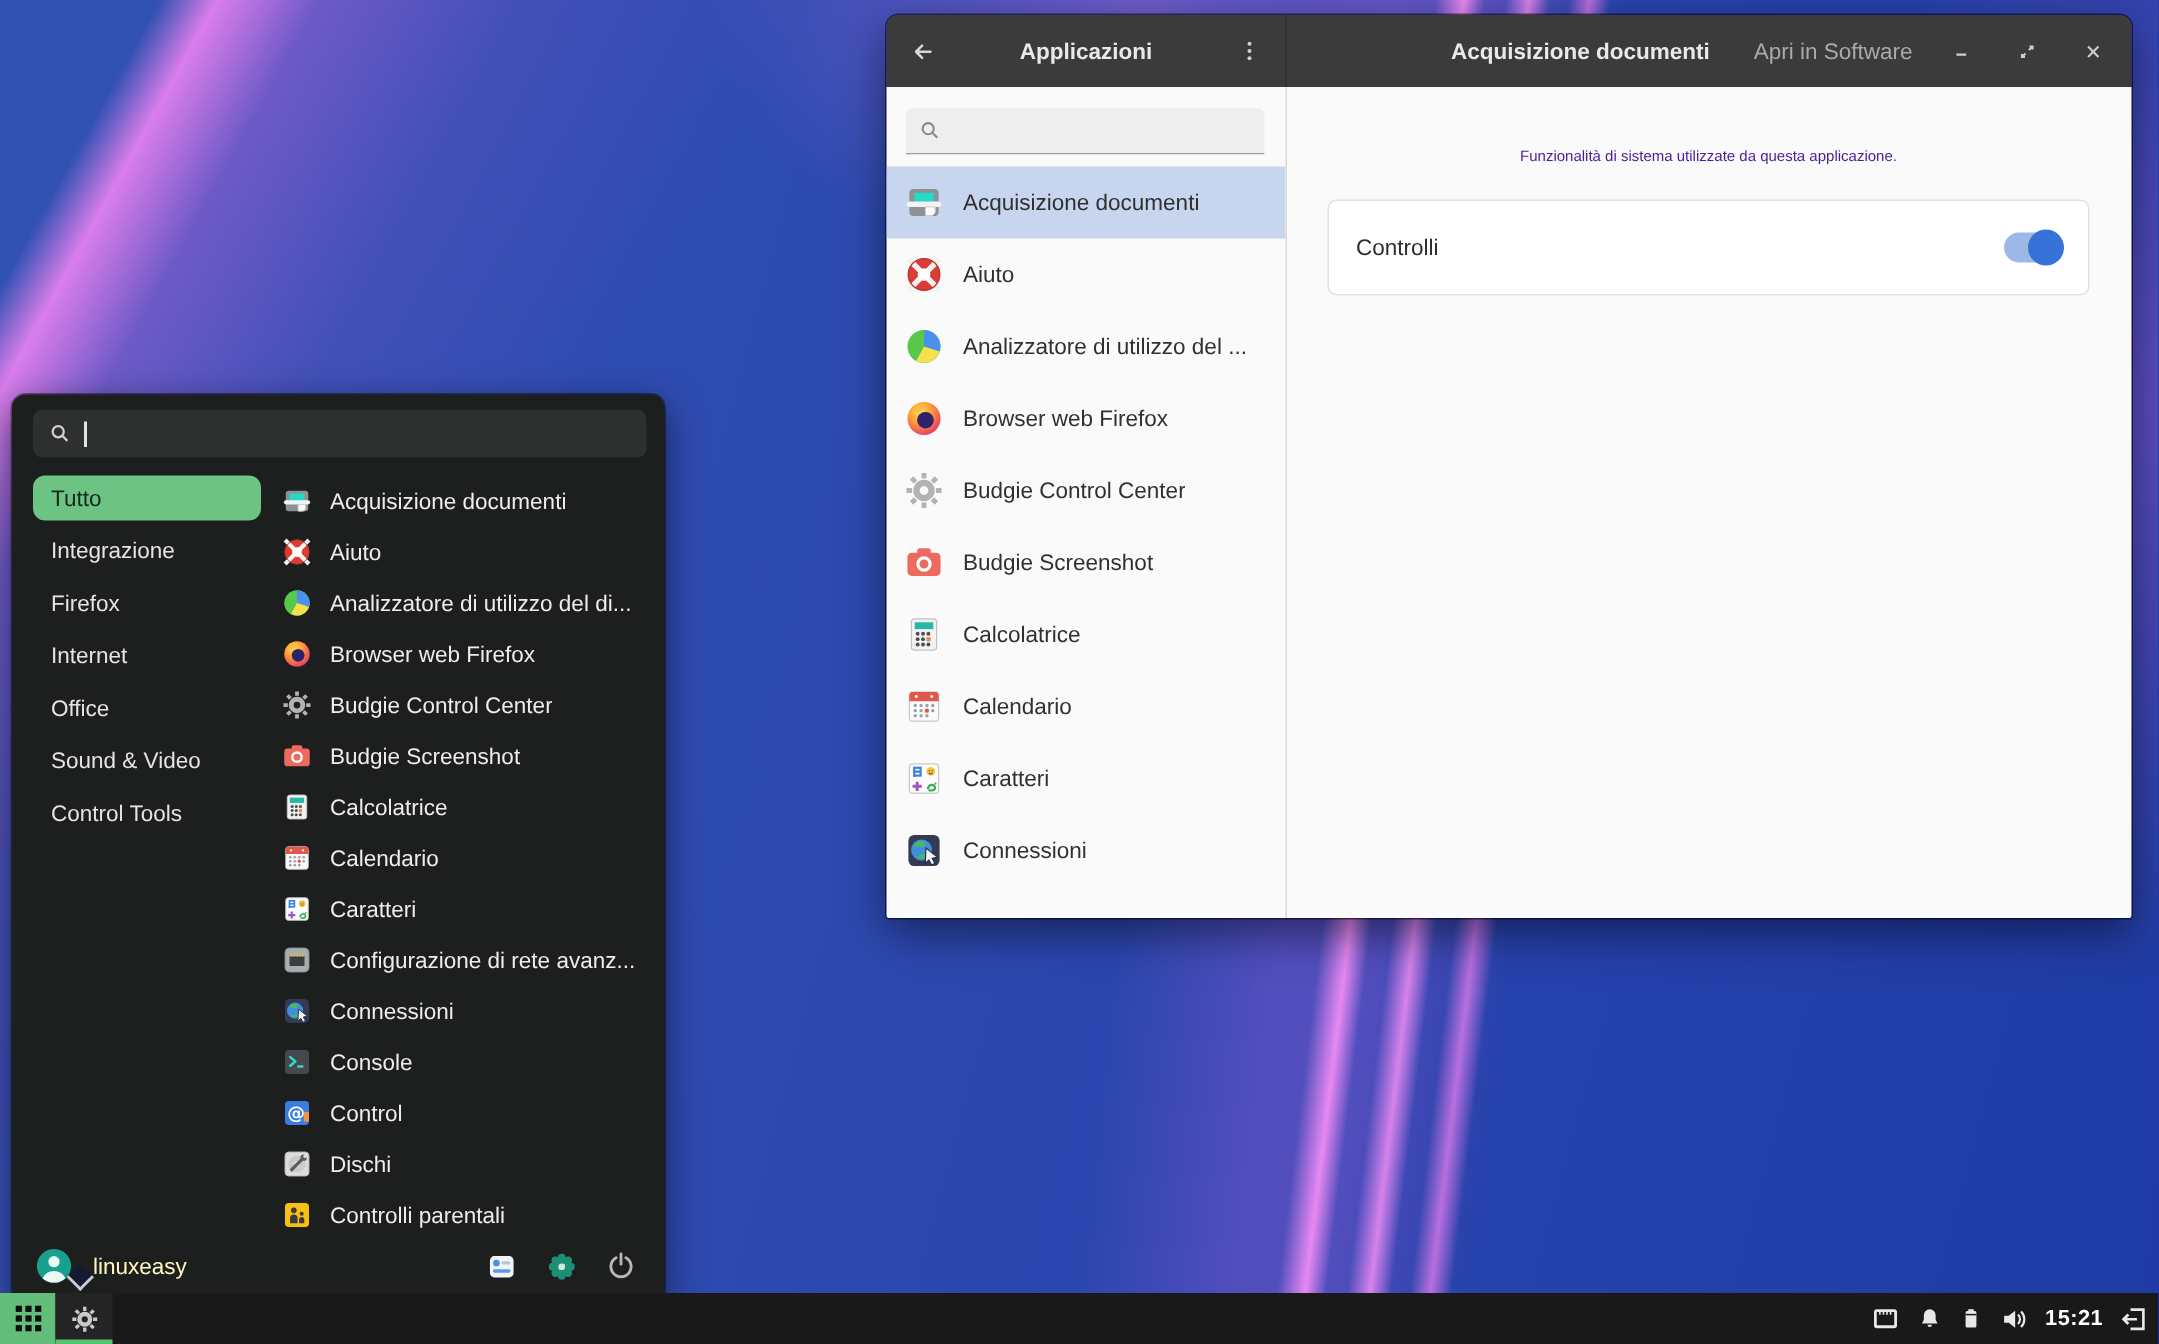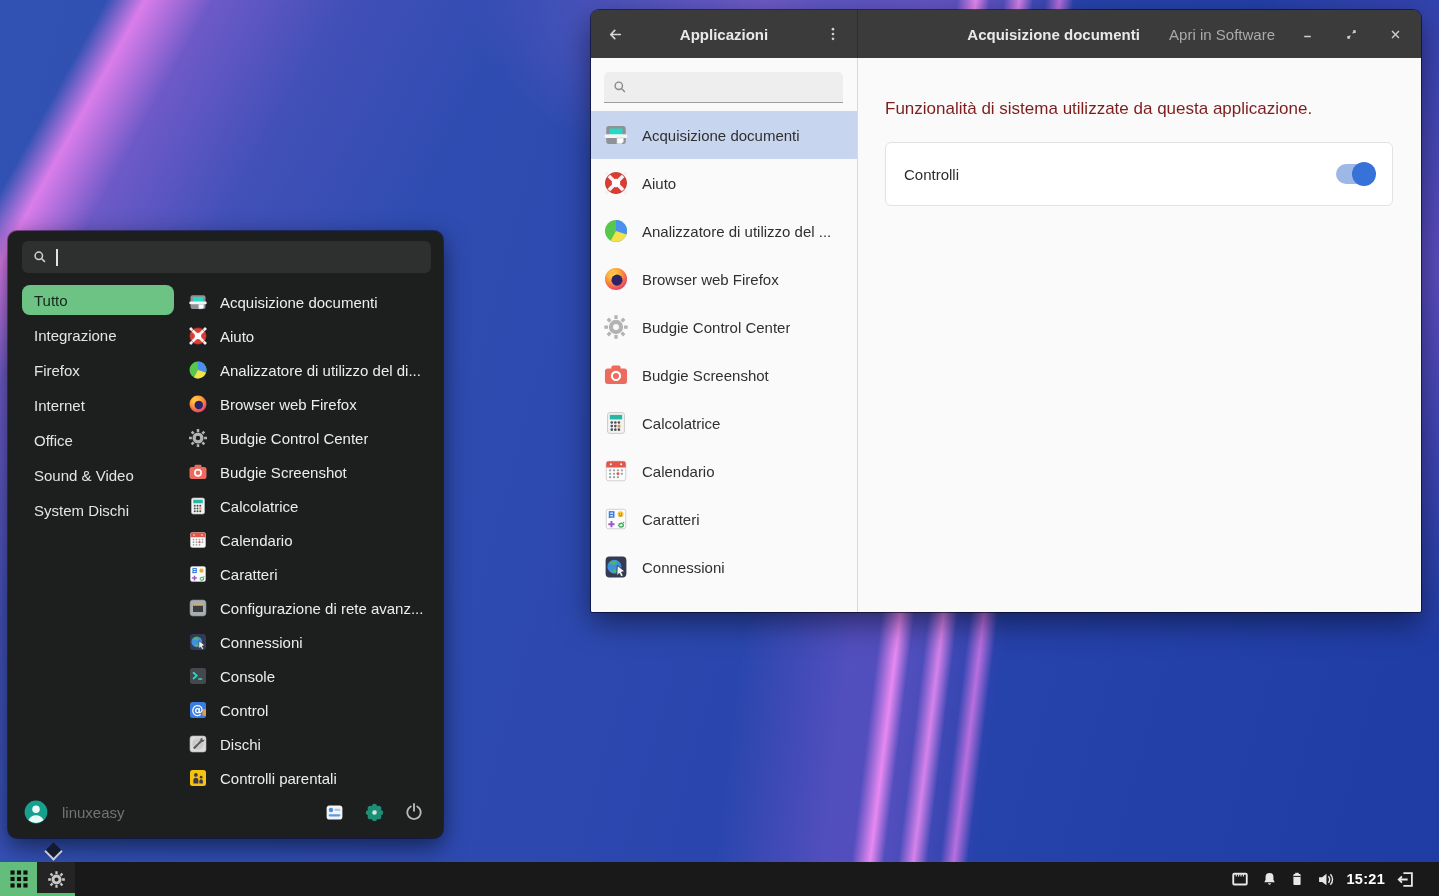--- a/index.html
+++ b/index.html
@@ -47,62 +47,62 @@
   .s-search input { flex:1; border:none; background:transparent; outline:none; font-size:14px; color:#333;
     font-family:inherit; }
   .s-row { height:48px; flex:none; display:flex; align-items:center; gap:13px; padding:0 10px 0 12px; cursor:pointer; }
   .s-row.selected { background:#c7d5ee; }
   .s-label { font-size:15px; color:#303030; white-space:nowrap; overflow:hidden; }
   .s-row .icon { width:26px; height:26px; }
   .s-row .icon svg { width:26px; height:26px; }
 
   .settings-main { flex:1; padding:34px 28px 0 27px; background:#fafafa; }
   .section-title { font-size:15px; font-weight:bold; color:#2d2d2d; }
-  .section-desc { font-size:17px; color:#7f1d1d; margin-top:7px; }
+  .section-desc { font-size:10px; color:#4c1d95; margin-top:7px;text-align:center; }
   .card { margin-top:23px; background:#ffffff; border:1px solid #e2e2e2; border-radius:6px;
     height:64px; display:flex; align-items:center; padding:0 18px; }
   .card-label { font-size:15px; color:#2d2d2d; flex:1; }
   .toggle { position:relative; width:38px; height:20px; border-radius:10px; background:#9db7e6; cursor:pointer; flex:none; }
   .toggle .knob { position:absolute; right:-2px; top:-2px; width:24px; height:24px; border-radius:50%; background:#3672d8; }
 
   
-  .app-menu { position:absolute; left:8px; top:231px; width:435px; height:607px; background:#1d1e1e;
+  .app-menu { position:absolute; left:8px; top:263px; width:435px; height:607px; background:#1d1e1e;
     border-radius:9px; box-shadow:0 8px 24px rgba(0,0,0,.55), 0 0 0 1px rgba(0,0,0,.4);
     display:flex; flex-direction:column; overflow:hidden; }
   .m-search { margin:10px 12px 0 14px; height:32px; background:#2e2f2f; border-radius:6px; flex:none;
     display:flex; align-items:center; padding:0 10px; gap:8px; }
   .m-search input { flex:1; border:none; background:transparent; outline:none; color:#e8e8e8; font-size:14px;
     font-family:inherit; }
   .caret { width:1.5px; height:17px; background:#dfe3e8; flex:none; }
   .m-search input { caret-color:#fff; }
   .menu-body { flex:1; display:flex; padding:12px 8px 0 8px; min-height:0; }
   .cats { width:158px; flex:none; display:flex; flex-direction:column; gap:5px; padding-left:6px; }
   .cat { height:30px; flex:none; display:flex; align-items:center; padding:0 12px; border-radius:8px;
     font-size:15px; color:#e4e4e4; cursor:pointer; white-space:nowrap; }
   .cat.selected { background:#6dc383; color:#14281b; }
   .m-apps { flex:1; display:flex; flex-direction:column; padding-left:14px; overflow:hidden; }
   .m-row { height:34px; flex:none; display:flex; align-items:center; gap:12px; cursor:pointer; }
   .m-row .icon { width:20px; height:20px; }
   .m-row .icon svg { width:20px; height:20px; }
   .m-label { font-size:15px; color:#ededed; white-space:nowrap; overflow:hidden; }
   .menu-footer { height:48px; flex:none; display:flex; align-items:center; padding:0 16px 4px 16px; gap:14px; }
-  .username { font-size:15px; color:#737373; flex:1; }
+  .username { font-size:15px; color:#fef9c3; flex:1; }
   .foot-btn { border:none; background:transparent; cursor:pointer; width:26px; height:26px;
     display:flex; align-items:center; justify-content:center; }
   .menu-pointer { position:absolute; left:47px; top:845px; width:13px; height:13px; background:#151b2e;
     border-right:2px solid #c9cbd2; border-bottom:2px solid #c9cbd2; transform:rotate(45deg); }
 
   
   .taskbar { position:absolute; left:0; bottom:0; width:1439px; height:34px; background:#191919;
     display:flex; align-items:stretch; }
   .menu-btn { width:37px; border:none; background:#63be7b; display:flex; align-items:center; justify-content:center; cursor:pointer; }
   .task-btn { width:38px; border:none; background:#242424; display:flex; align-items:center; justify-content:center;
     cursor:pointer; position:relative; }
   .task-btn .active-strip { position:absolute; left:0; bottom:0; width:100%; height:3px; background:#56c271; }
-  .tray { margin-left:auto; display:flex; align-items:center; gap:11px; padding-right:24px; }
+  .tray { margin-left:auto; display:flex; align-items:center; gap:11px; padding-right:7px; }
   .tray-icon { display:flex; align-items:center; justify-content:center; cursor:pointer; border:none; background:transparent; }
   .clock { color:#ffffff; font-size:14.5px; font-weight:bold; letter-spacing:.3px; cursor:default; }
 </style>
 </head>
 <body>
 
 <div class="wallpaper"></div>
 
 <div class="settings-window">
   <div class="headerbar">
@@ -352,21 +352,21 @@
         <div class="cat">
           <span>Internet</span>
         </div>
         <div class="cat">
           <span>Office</span>
         </div>
         <div class="cat">
           <span>Sound &amp; Video</span>
         </div>
         <div class="cat">
-          <span>System Dischi</span>
+          <span>Control Tools</span>
         </div>
       </div>
     <div class="m-apps" id="menu-app-list">
         <div class="m-row">
           <span class="icon">
             <svg viewBox="0 0 16 16">
               <rect x="2" y="2.5" width="12" height="11" rx="1.6" fill="#8e9196"></rect>
               <rect x="4" y="4" width="8" height="4.2" fill="#27d8c4"></rect>
               <rect x="1" y="7.6" width="14" height="2.2" rx="1.1" fill="#f4f4f4"></rect>
               <path d="M8.6 9.8h4v2.4l-1.2 1.2H8.6z" fill="#fdfdfd" stroke="#c9c9c9" stroke-width="0.4"></path>

